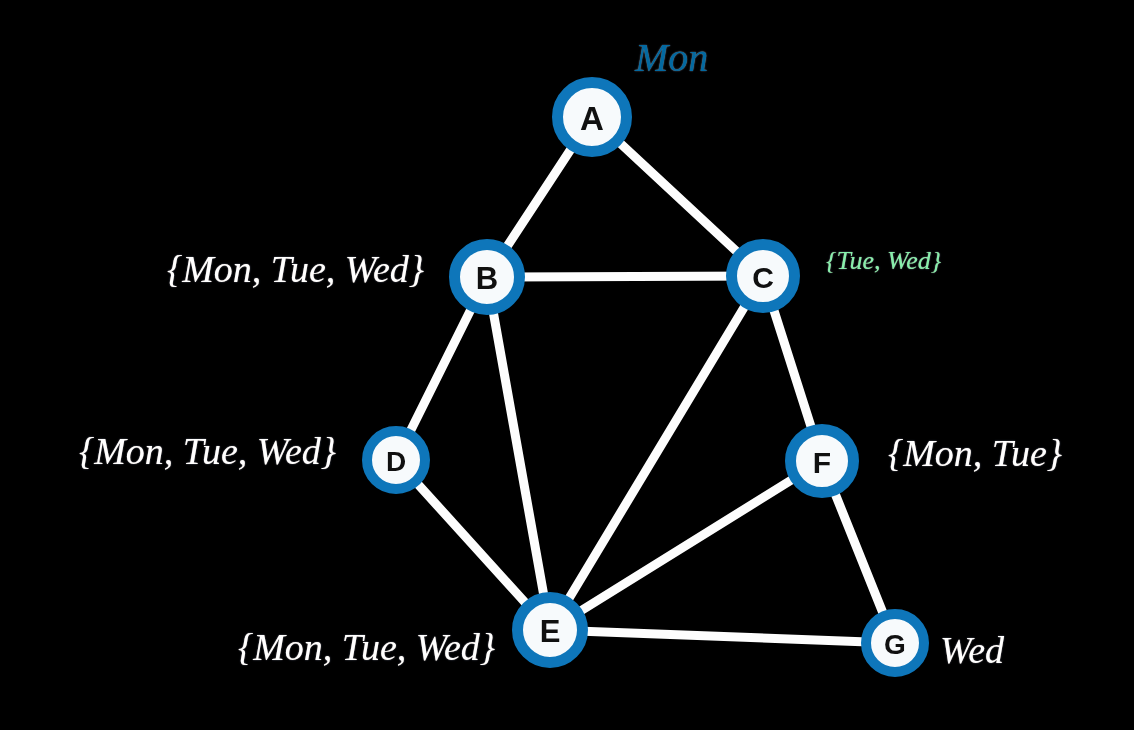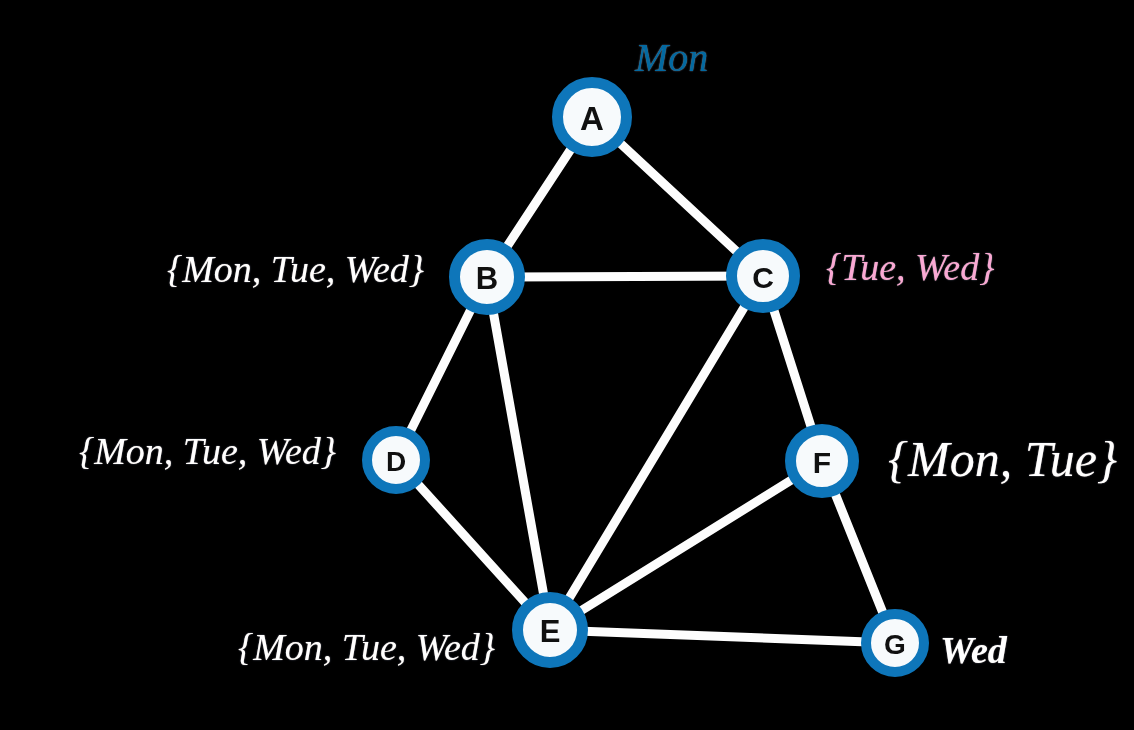--- a/index.html
+++ b/index.html
@@ -98,20 +98,20 @@
         <g>
           <circle cx="895" cy="643" r="29" fill="#f7fafc" stroke="#0e76ba" stroke-width="10" class="node-ring"></circle>
           <text x="895" y="644" class="node-letter" fill="#101010" font-size="28">G</text>
         </g>
       </g>
   </svg>
 
   <div id="labels-layer">
       <div class="domain-label" style="font-size: 40px; color: #0369a1; top: 38px; left: 635px; text-align: left;">Mon</div>
       <div class="domain-label" style="font-size: 38px; color: rgb(255, 255, 255); top: 250px; left: 0px; width: 424px; text-align: right;">{Mon, Tue, Wed}</div>
-      <div class="domain-label" style="font-size: 38px; color: #f9a8d4; top: 248px; left: 826px; text-align: left;">{Tue, Wed}</div>
+      <div class="domain-label" style="font-size: 26px; color: #86efac; top: 248px; left: 826px; text-align: left;">{Tue, Wed}</div>
       <div class="domain-label" style="font-size: 38px; color: rgb(255, 255, 255); top: 432px; left: 0px; width: 336px; text-align: right;">{Mon, Tue, Wed}</div>
       <div class="domain-label" style="font-size: 38px; color: rgb(255, 255, 255); top: 628px; left: 0px; width: 495px; text-align: right;">{Mon, Tue, Wed}</div>
-      <div class="domain-label" style="font-size: 50px; color: rgb(255, 255, 255); top: 434px; left: 888px; text-align: right;">{Mon, Tue}</div>
-      <div class="domain-label" style="font-size: 38px; color: rgb(255, 255, 255); top: 631px; left: 940px; text-align: left; font-weight: bold;">Wed</div>
+      <div class="domain-label" style="font-size: 38px; color: rgb(255, 255, 255); top: 434px; left: 888px; text-align: right;">{Mon, Tue}</div>
+      <div class="domain-label" style="font-size: 38px; color: rgb(255, 255, 255); top: 631px; left: 940px; text-align: left;">Wed</div>
     </div>
 
 </div>
 
 </body></html>

